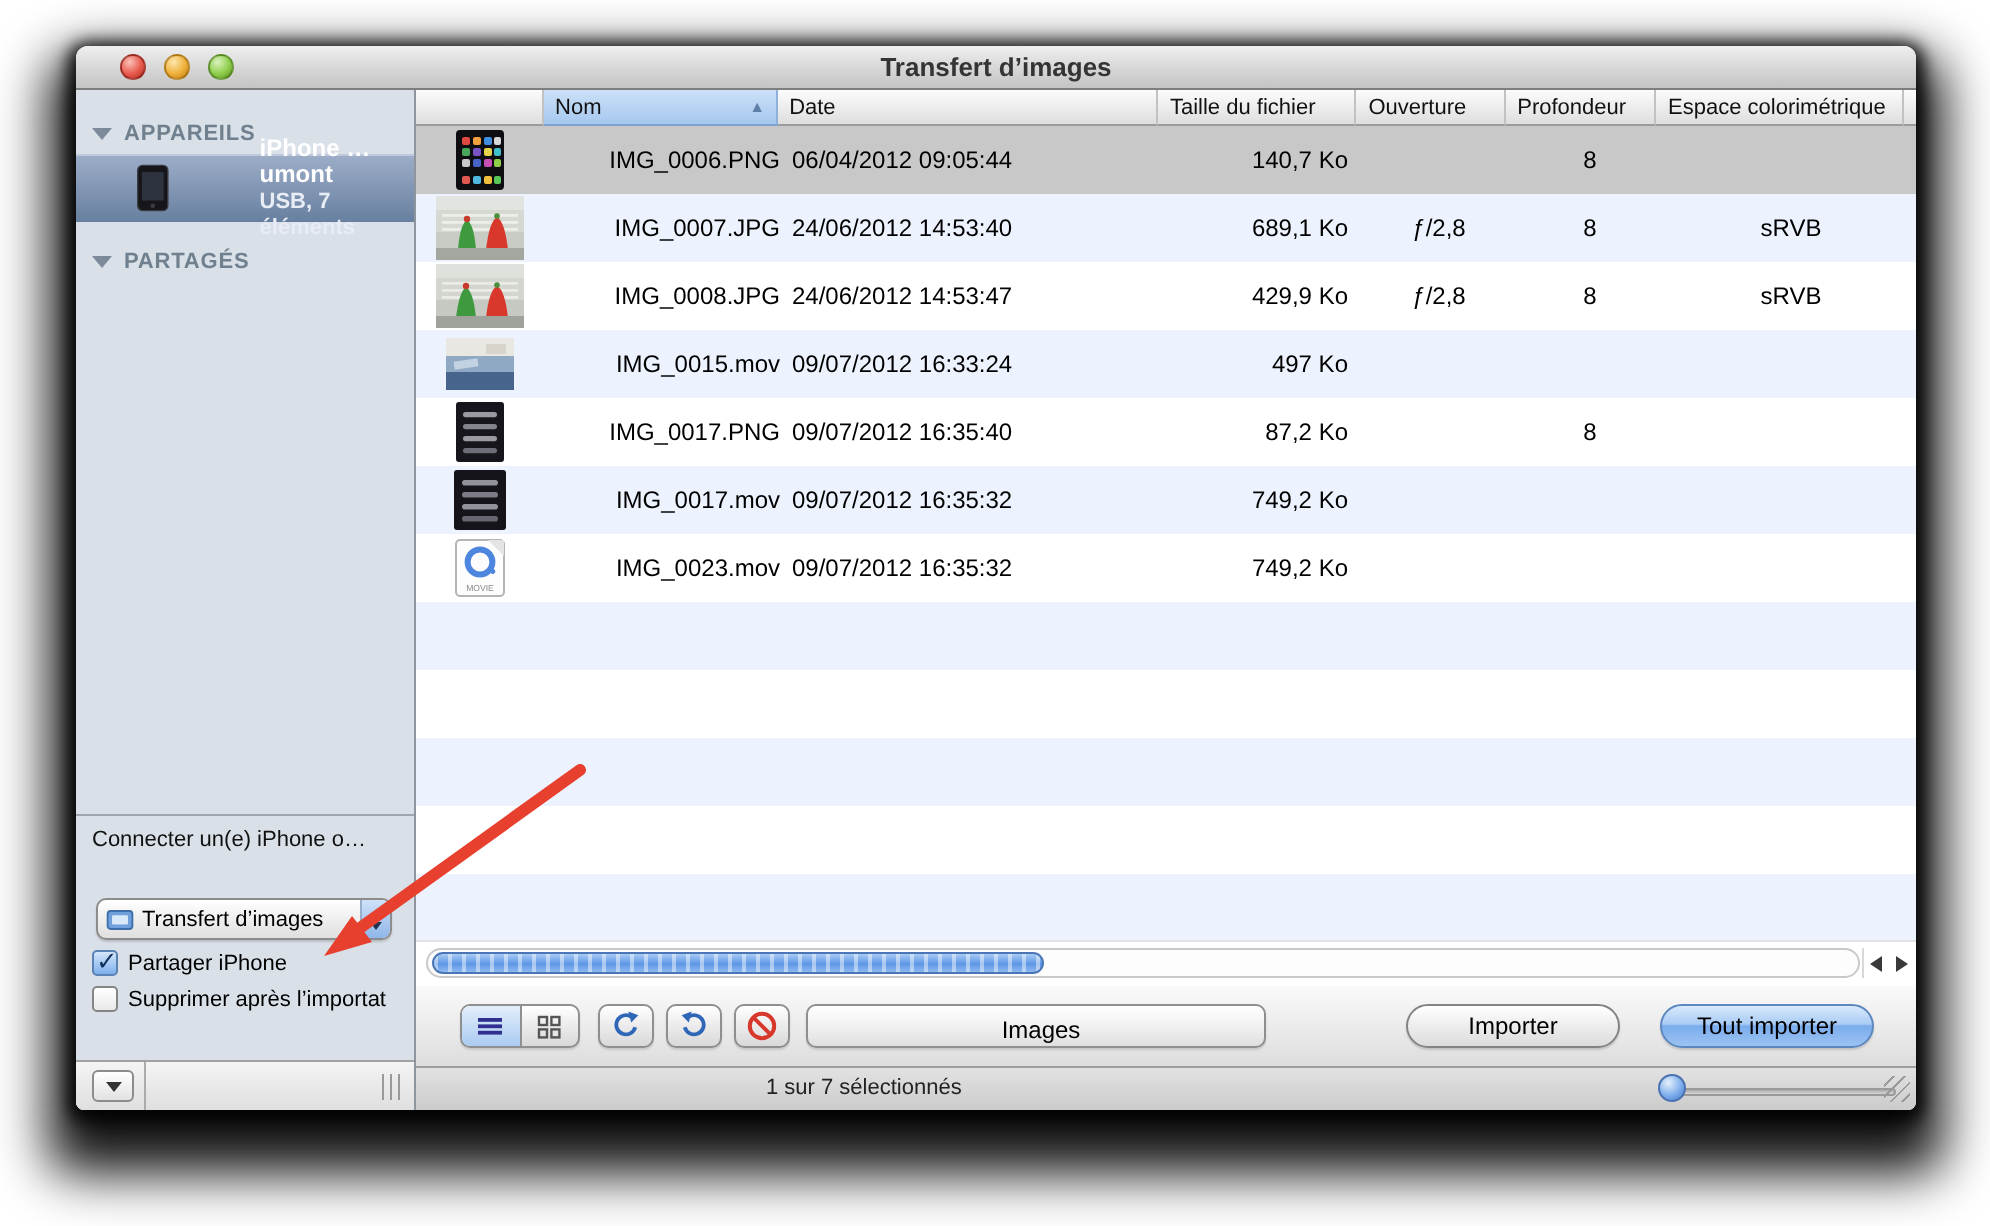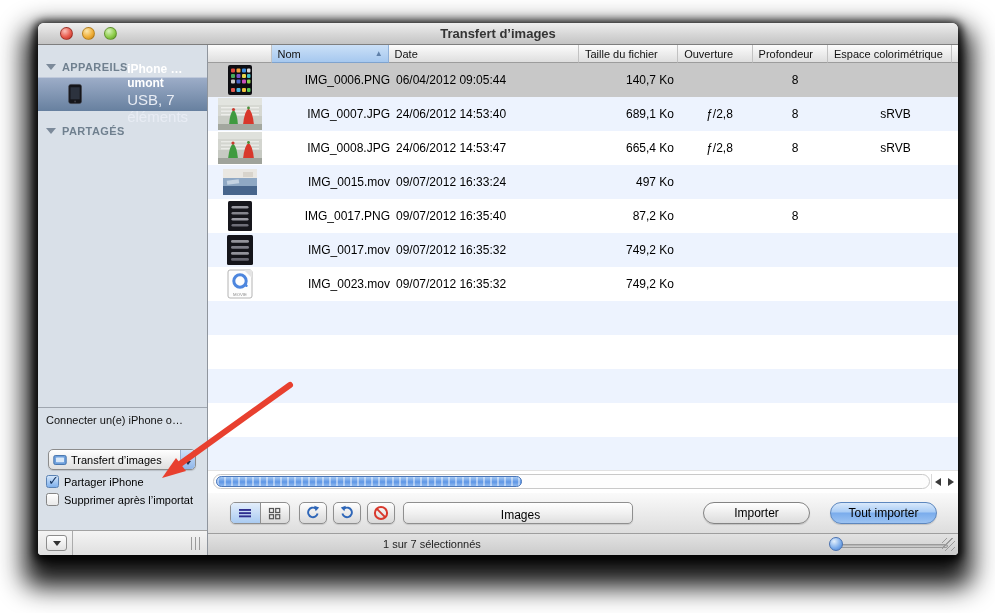--- a/index.html
+++ b/index.html
@@ -26,21 +26,21 @@
   
   .sidebar{width:170px;flex:0 0 170px;background:#D9E0E8;border-right:1px solid #8F959D;display:flex;flex-direction:column;}
   .sb-list{flex:1;padding-top:12px;overflow:hidden;}
   .sb-header{display:flex;align-items:center;gap:6px;padding:4px 0 4px 8px;
     color:#70808F;font-size:11px;font-weight:bold;letter-spacing:.4px;}
   .tri-down{width:0;height:0;border-left:5px solid transparent;border-right:5px solid transparent;border-top:6px solid #7C8A9A;}
   .sb-item{height:34px;display:flex;align-items:center;padding-left:30px;gap:8px;}
   .sb-item.selected{background:linear-gradient(#9EAEC9,#67809F);box-shadow:inset 0 1px 0 rgba(255,255,255,.35);gap:45px;}
   .sb-item .txt{line-height:1.15;}
   .sb-item .nm{color:#fff;font-weight:bold;font-size:12px;}
-  .sb-item .dt{color:#E8ECF4;font-size:15px;font-weight:normal;}
+  .sb-item .dt{color:#E8ECF4;font-size:11px;font-weight:bold;}
   .sb-header.second{margin-top:10px;}
 
   
   .dev-panel{flex:0 0 123px;border-top:1px solid #9FA6AF;padding:4px 0 0 6px;position:relative;overflow:hidden;}
   .dev-title{color:#79797B;font-weight:bold;font-size:11px;padding:2px 0 3px 0;white-space:nowrap;}
   .dev-connect{color:#111;font-size:11px;padding:2px 0 4px 2px;white-space:nowrap;}
   .popup-small{position:absolute;left:10px;top:41px;width:148px;height:21px;border:1px solid #8C8C8C;border-radius:5px;
     background:linear-gradient(#FFF,#EFEFEF 50%,#DFDFDF);display:flex;align-items:center;padding-left:4px;gap:4px;overflow:hidden;
     box-shadow:0 1px 1px rgba(0,0,0,.15);}
   .popup-small .lbl{font-size:11px;color:#000;white-space:nowrap;overflow:hidden;flex:1;}
@@ -290,21 +290,21 @@
                   <rect x="3" y="16" width="38" height="1.4" fill="#EAEBE7"></rect>
               <path d="M10 27 Q11.5 14 15 11.5 Q18.8 14 20 27 Z" fill="#3F9A3F"></path>
                   <circle cx="15" cy="11" r="1.6" fill="#C83A2E"></circle>
               <path d="M25 27 Q26.5 13 30.5 11 Q34.5 13 36 27 Z" fill="#D8382C"></path>
                   <circle cx="30.5" cy="10.5" r="1.4" fill="#4A8F3A"></circle>
               <rect y="26" width="44" height="6" fill="#9FA39B"></rect>
             </svg>
               </div>
             <div class="tc w-name">IMG_0008.JPG</div>
             <div class="tc w-date">24/06/2012 14:53:47</div>
-            <div class="tc w-size">665,4 Ko</div>
+            <div class="tc w-size">429,9 Ko</div>
             <div class="tc w-ap">ƒ/2,8</div>
             <div class="tc w-dep">8</div>
             <div class="tc w-cs">sRVB</div>
             <div class="tc w-l"></div>
           </div>
 
           <div class="trow">
             <div class="tc w-th">
                 <svg class="thumb" width="34" height="26" viewBox="0 0 34 26">
               <rect width="34" height="26" fill="#E9E7E2"></rect>

